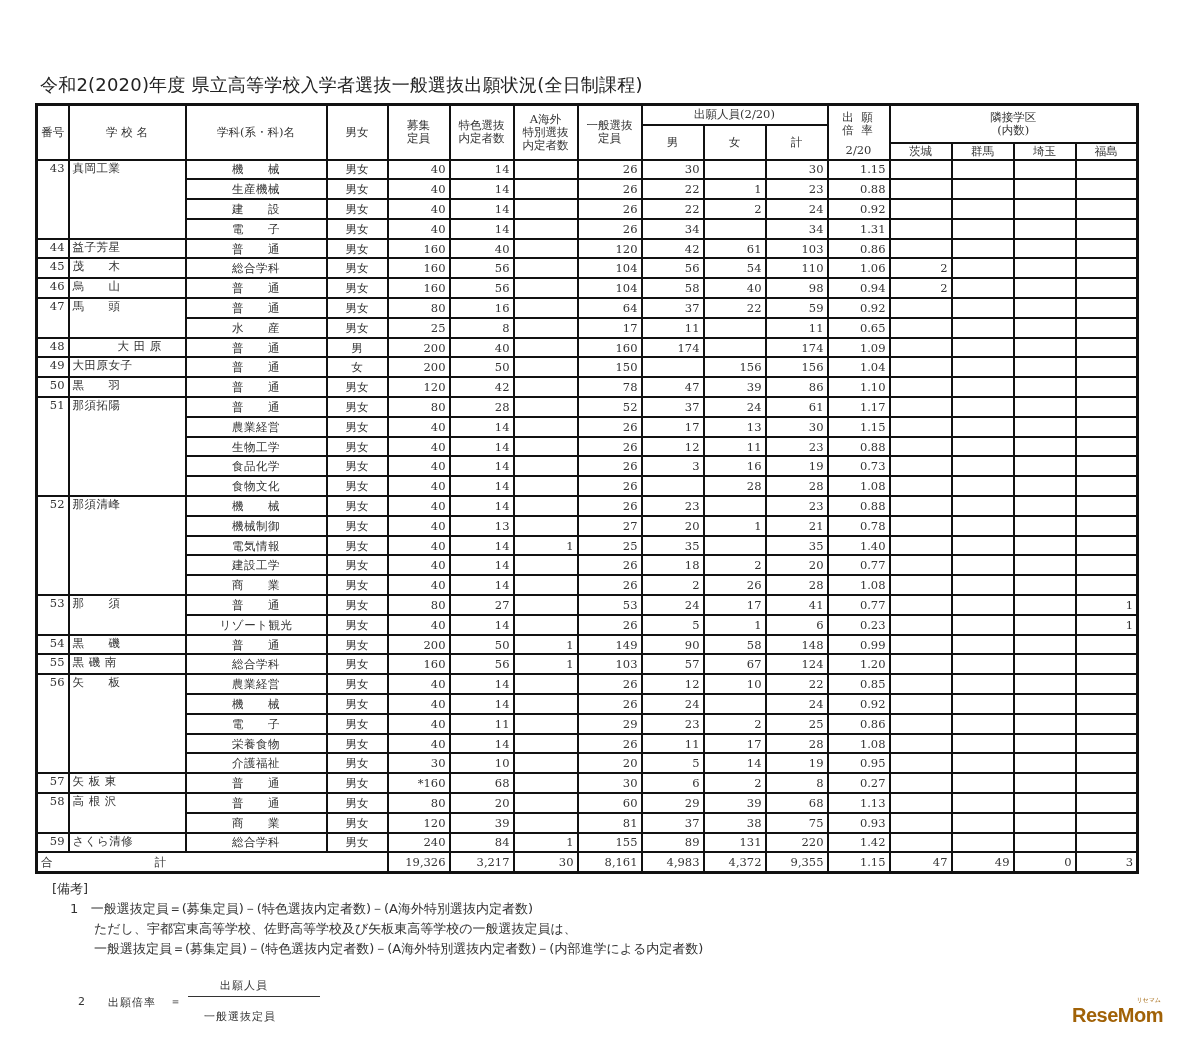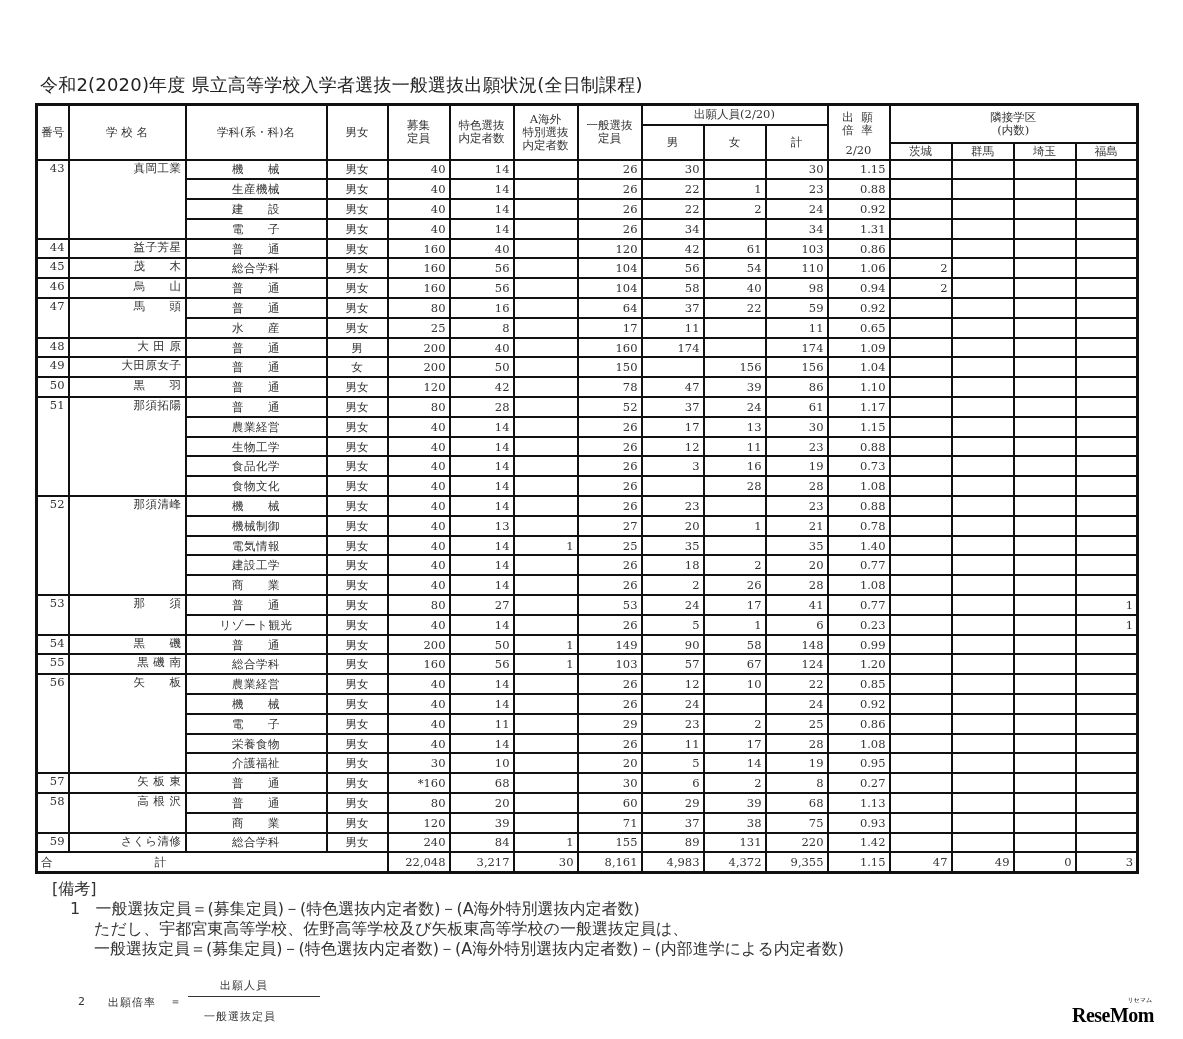--- a/index.html
+++ b/index.html
@@ -8,38 +8,38 @@
   .title { position:absolute; left:40px; top:73px; font-family:"DejaVu Sans","Liberation Sans",sans-serif;
            font-size:18px; letter-spacing:0.2px; color:#222; }
   table.grid { position:absolute; left:35px; top:103px; border-collapse:collapse;
                table-layout:fixed; border:3px solid #111; }
   table.grid td, table.grid th { border:2px solid #111; padding:0 3px; font-weight:normal;
                font-size:11.5px; line-height:14px; overflow:hidden; white-space:nowrap; color:#333; }
   table.grid th { text-align:center; vertical-align:middle; line-height:13px; white-space:normal; }
   table.grid tbody tr { height:19.8px; }
   td.num { text-align:right; }
   td.no { text-align:right; padding-right:1px; border-right:1px solid #111; }
-  td.school { text-align:right; padding-left:2px; letter-spacing:0.5px; }
+  td.school { text-align:left; padding-left:2px; letter-spacing:0.5px; }
   td.dept { text-align:center; letter-spacing:0.5px; }
   td.gender { text-align:center; }
   td.total-label { text-align:left; letter-spacing:2px; }
   .hdr-top-sub { display:block; }
   .notes { position:absolute; left:58px; top:879px; font-family:"DejaVu Sans","Liberation Sans",sans-serif;
-           font-size:16px; color:#333; line-height:20px; }
+           font-size:13px; color:#333; line-height:20px; }
   .notes .indent2 { padding-left:24px; }
   .formula { position:absolute; left:78px; top:975px; font-family:"DejaVu Sans","Liberation Sans",sans-serif;
              font-size:11px; color:#333; }
   .formula .n { position:absolute; left:0; top:20px; }
   .formula .lhs { position:absolute; left:30px; top:20px; letter-spacing:1px; white-space:nowrap; }
   .formula .eq { position:absolute; left:92px; top:19px; }
   .formula .numer { position:absolute; left:142px; top:3px; letter-spacing:1px; white-space:nowrap; }
   .formula .bar { position:absolute; left:110px; top:21px; width:132px; height:1px; background:#333; }
   .formula .denom { position:absolute; left:126px; top:34px; letter-spacing:1px; white-space:nowrap; }
-  .logo { position:absolute; left:1072px; top:1004px; font-family:Liberation Serif, serif;
-          font-weight:bold; font-size:20px; color:#000000; letter-spacing:-0.5px; }
+  .logo { position:absolute; left:1072px; top:1004px; font-family:Liberation Sans, sans-serif;
+          font-weight:bold; font-size:20px; color:#a16207; letter-spacing:-0.5px; }
   .logo .kana { position:absolute; right:2px; top:-8px; font-size:6px; font-weight:normal; letter-spacing:0; }
 </style>
 </head>
 <body>
 
 <div class="title">令和2(2020)年度  県立高等学校入学者選抜一般選抜出願状況(全日制課程)</div>
 
 <table class="grid">
   <colgroup>
     <col style="width:32px">
@@ -652,21 +652,21 @@
         <td class="num"></td>
         <td class="num"></td>
         <td class="num"></td>
       </tr>
       <tr>
         <td class="dept">商　　業</td>
         <td class="gender">男女</td>
         <td class="num">120</td>
         <td class="num">39</td>
         <td class="num"></td>
-        <td class="num">71</td>
+        <td class="num">81</td>
         <td class="num">37</td>
         <td class="num">38</td>
         <td class="num">75</td>
         <td class="num">0.93</td>
         <td class="num"></td>
         <td class="num"></td>
         <td class="num"></td>
         <td class="num"></td>
       </tr>
       <tr>
@@ -682,21 +682,21 @@
         <td class="num">131</td>
         <td class="num">220</td>
         <td class="num">1.42</td>
         <td class="num"></td>
         <td class="num"></td>
         <td class="num"></td>
         <td class="num"></td>
       </tr>
       <tr>
         <td colspan="4" class="total-label"><span style="display: inline-block; margin-right: 100px;">合</span><span>計</span></td>
-        <td class="num">22,048</td>
+        <td class="num">19,326</td>
         <td class="num">3,217</td>
         <td class="num">30</td>
         <td class="num">8,161</td>
         <td class="num">4,983</td>
         <td class="num">4,372</td>
         <td class="num">9,355</td>
         <td class="num">1.15</td>
         <td class="num">47</td>
         <td class="num">49</td>
         <td class="num">0</td>

